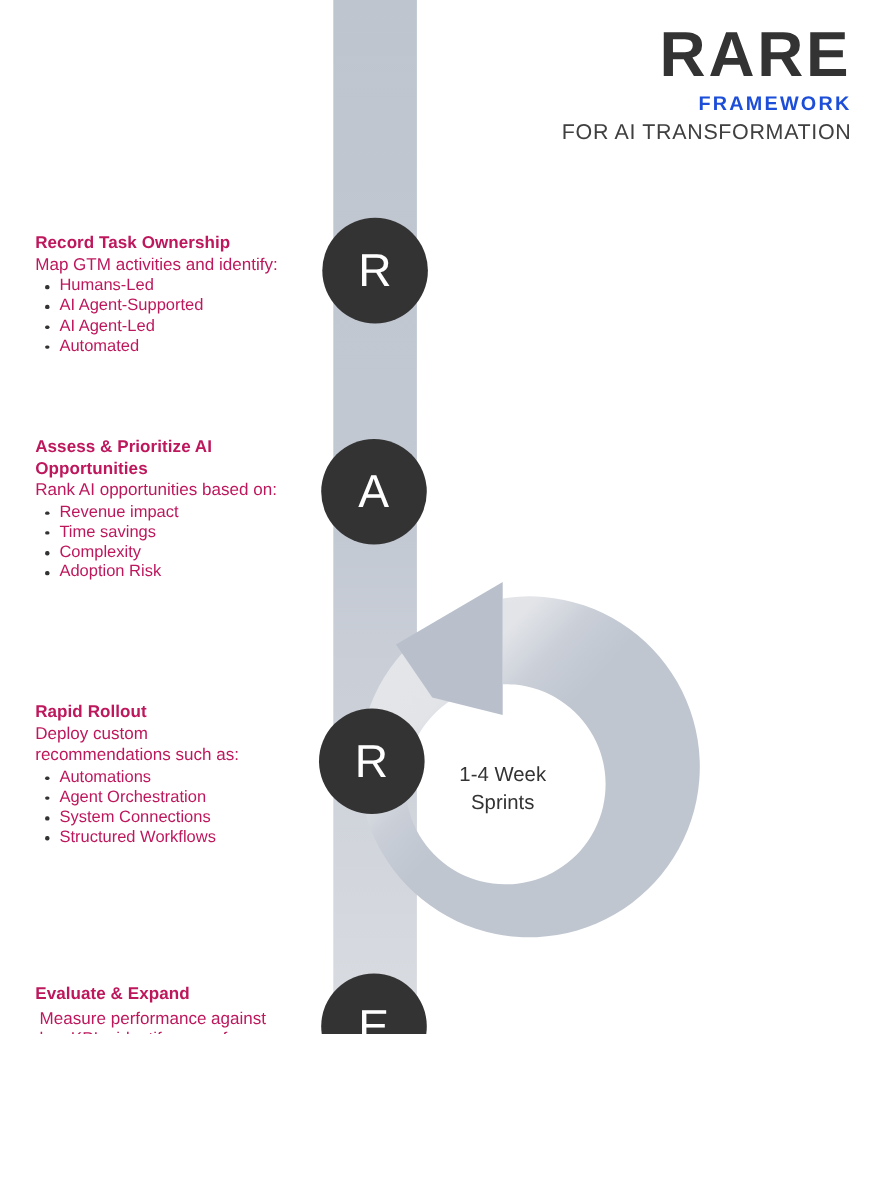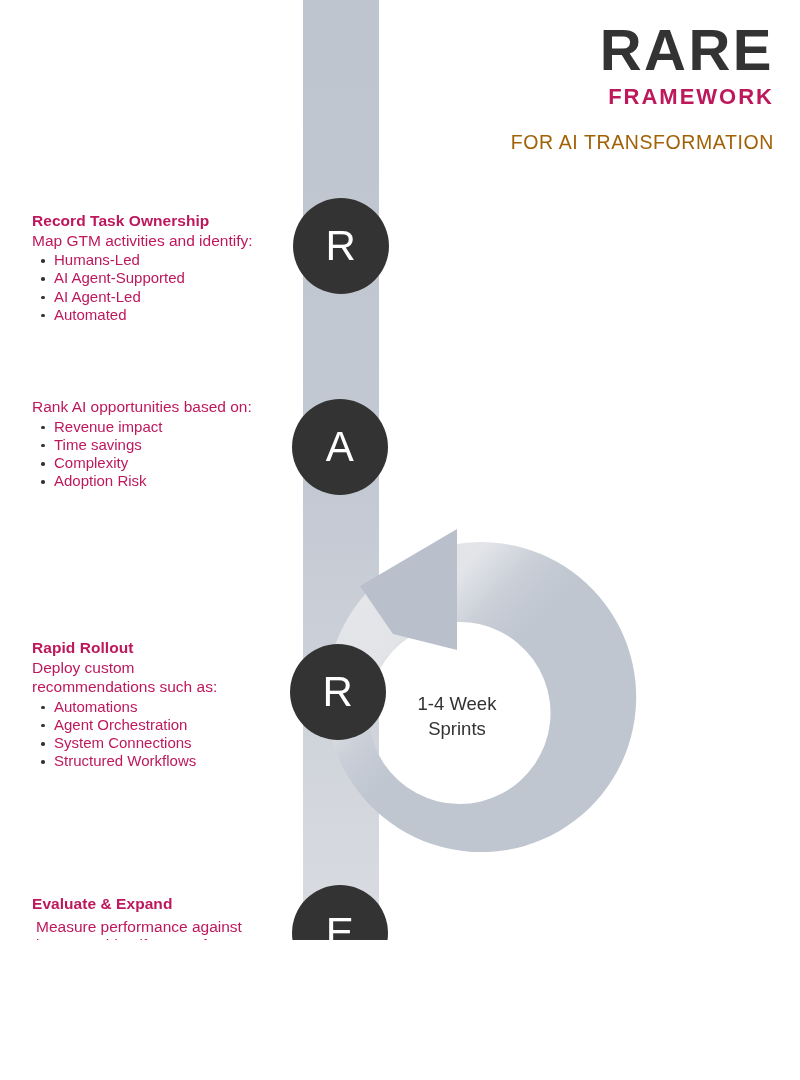--- a/index.html
+++ b/index.html
@@ -29,34 +29,34 @@
     color: #333333;
   }
   .header .brand {
     font-size: 58px;
     font-weight: 700;
     letter-spacing: 2.5px;
     line-height: 0.98;
     color: #333333;
   }
   .header .framework {
-    font-size: 22px;
+    font-size: 18px;
     font-weight: 700;
     letter-spacing: 2.0px;
     line-height: 1.25;
     margin-top: 4px;
-    color: #be185d;
+    color: #1d4ed8;
   }
   .header .tagline {
     font-size: 19.5px;
     font-weight: 400;
     letter-spacing: 0.6px;
     line-height: 1.3;
-    margin-top: 20px;
-    color: #a16207;
+    margin-top: 3px;
+    color: #404040;
   }
 
   
   .spine-svg {
     position: absolute;
     left: 0;
     top: 0;
     width: 800px;
     height: 1080px;
   }
@@ -192,20 +192,21 @@
     <p class="lead">Map GTM activities and identify:</p>
     <ul>
       <li>Humans-Led</li>
       <li>AI Agent-Supported</li>
       <li>AI Agent-Led</li>
       <li>Automated</li>
     </ul>
   </div>
 
   <div class="block" style="top:397px;">
+    <h3>Assess &amp; Prioritize AI Opportunities</h3>
     <p class="lead">Rank AI opportunities based on:</p>
     <ul>
       <li>Revenue impact</li>
       <li>Time savings</li>
       <li>Complexity</li>
       <li>Adoption Risk</li>
     </ul>
   </div>
 
   <div class="block" style="top:638px; width:215px;">

